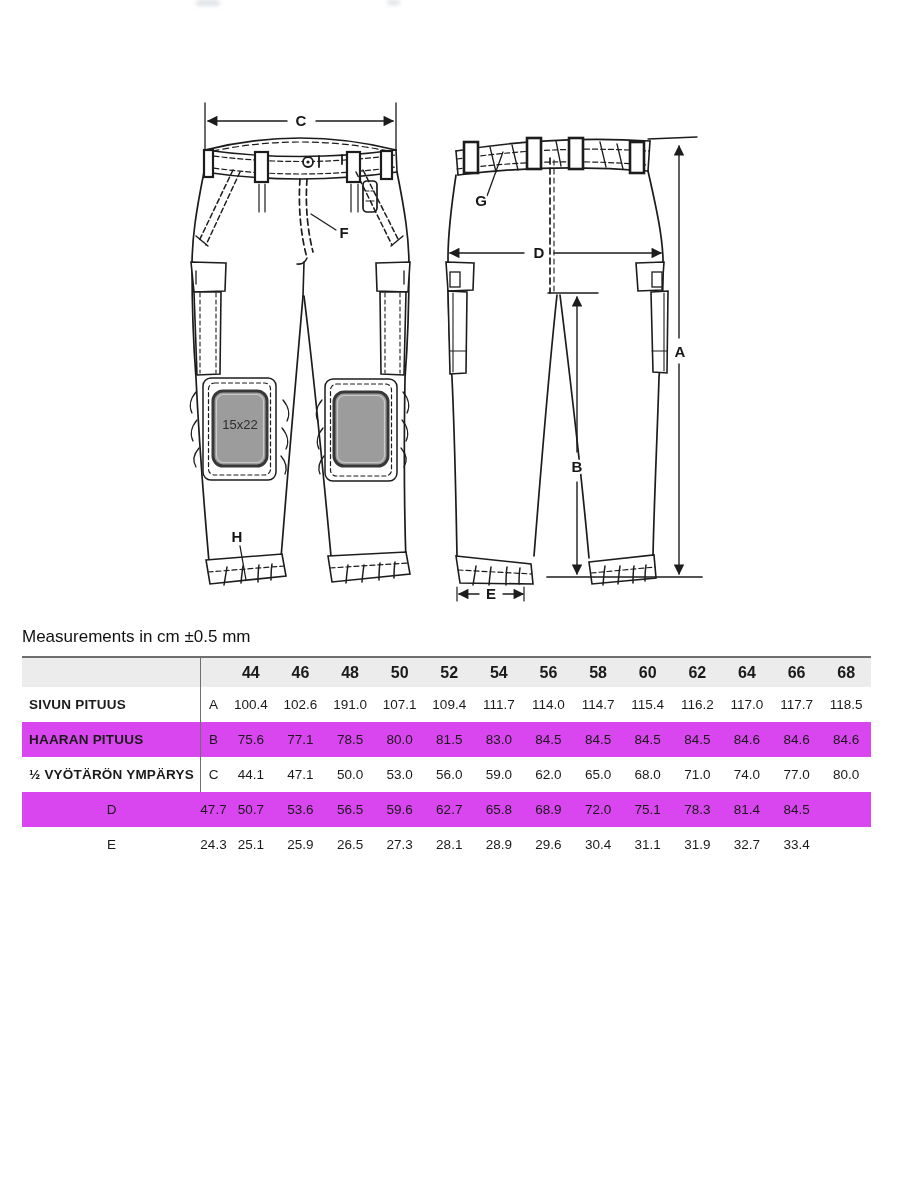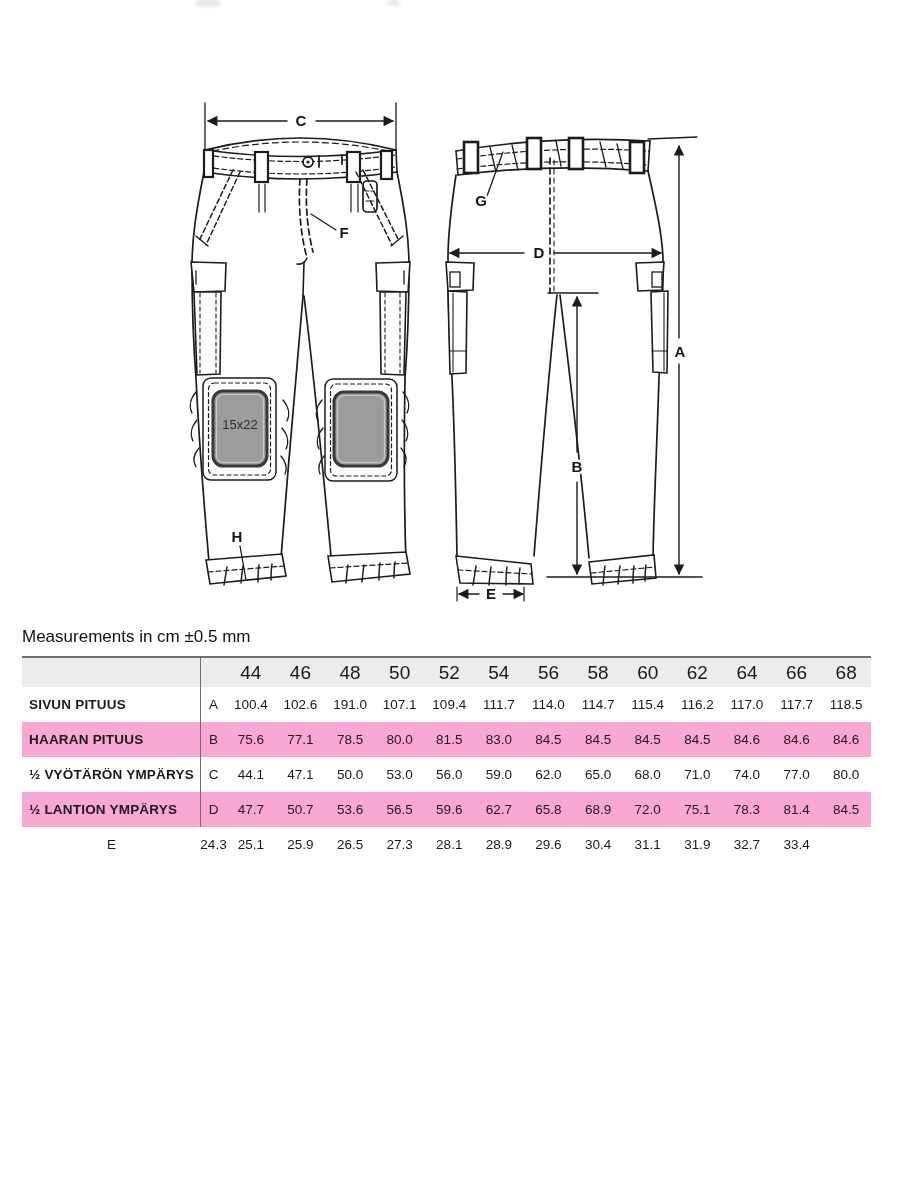--- a/index.html
+++ b/index.html
@@ -20,23 +20,23 @@
     position:absolute;left:22px;top:627px;font-size:17px;color:#111;
     letter-spacing:0px;
   }
   .size-table{position:absolute;left:22px;top:656px;width:849px;}
   .trow{display:grid;grid-template-columns:179px 25px repeat(13,1fr);align-items:stretch;}
   .trow .cell{display:flex;align-items:center;justify-content:center;font-size:13.5px;color:#1a1a1a;}
   .size-labels-row{height:36px;}
   .size-labels-row .cell{font-weight:bold;font-size:13px;}
   .table-body{border-top:2px solid #6f6f6f;}
   .header-row{height:29px;background:#ececec;}
-  .header-row .cell{font-weight:normal;font-size:19px;}
+  .header-row .cell{font-weight:bold;font-size:16px;}
   .data-row{height:35px;}
-  .data-row.striped{background:#f9a8d4;}
+  .data-row.striped{background:#d946ef;}
   .label-cell{justify-content:flex-start !important;padding-left:7px;font-weight:bold;font-size:13px;
     border-right:1px solid #6f6f6f;letter-spacing:0.2px;}
   .size-labels-row .label-cell{border-right:none;}
   .letter-cell{font-weight:normal;}
 </style>
 </head>
 <body>
 
 <div class="page">
 
@@ -332,21 +332,20 @@
           <div class="cell ">59.0</div>
           <div class="cell ">62.0</div>
           <div class="cell ">65.0</div>
           <div class="cell ">68.0</div>
           <div class="cell ">71.0</div>
           <div class="cell ">74.0</div>
           <div class="cell ">77.0</div>
           <div class="cell ">80.0</div>
         </div>
         <div class="trow data-row striped">
-          <div class="cell label-cell">½ LANTION YMPÄRYS</div>
           <div class="cell letter-cell">D</div>
           <div class="cell ">47.7</div>
           <div class="cell ">50.7</div>
           <div class="cell ">53.6</div>
           <div class="cell ">56.5</div>
           <div class="cell ">59.6</div>
           <div class="cell ">62.7</div>
           <div class="cell ">65.8</div>
           <div class="cell ">68.9</div>
           <div class="cell ">72.0</div>

